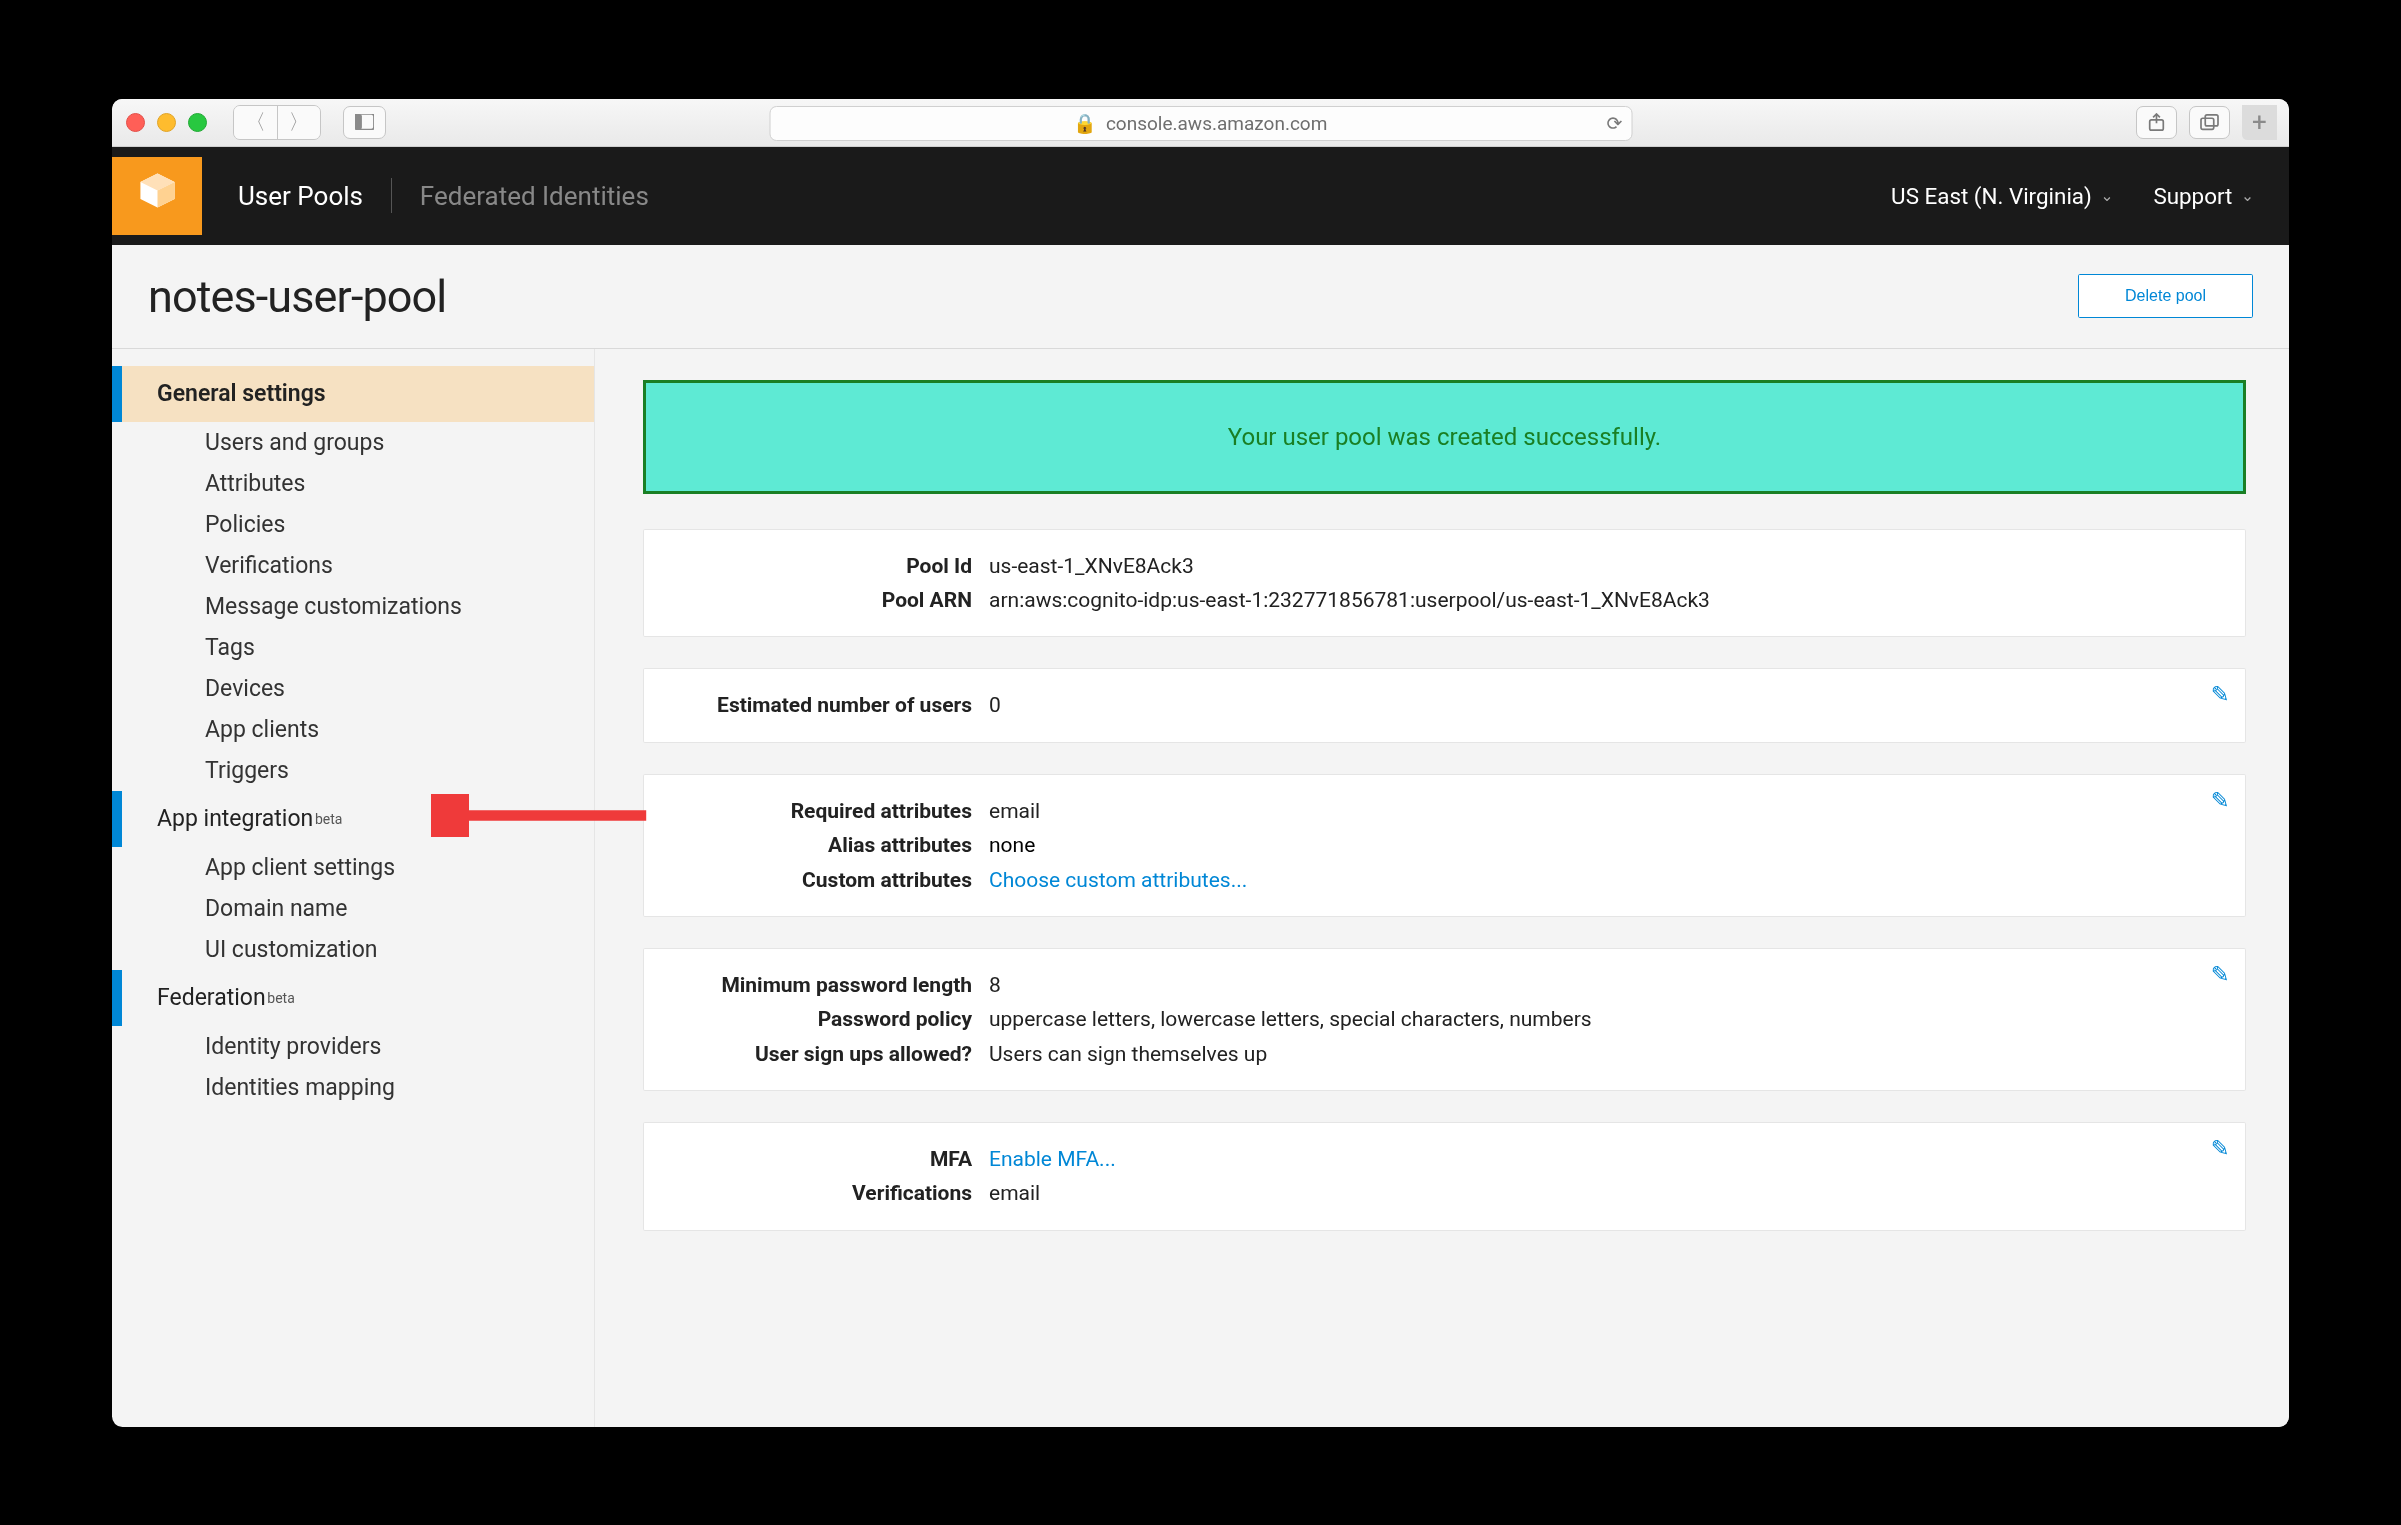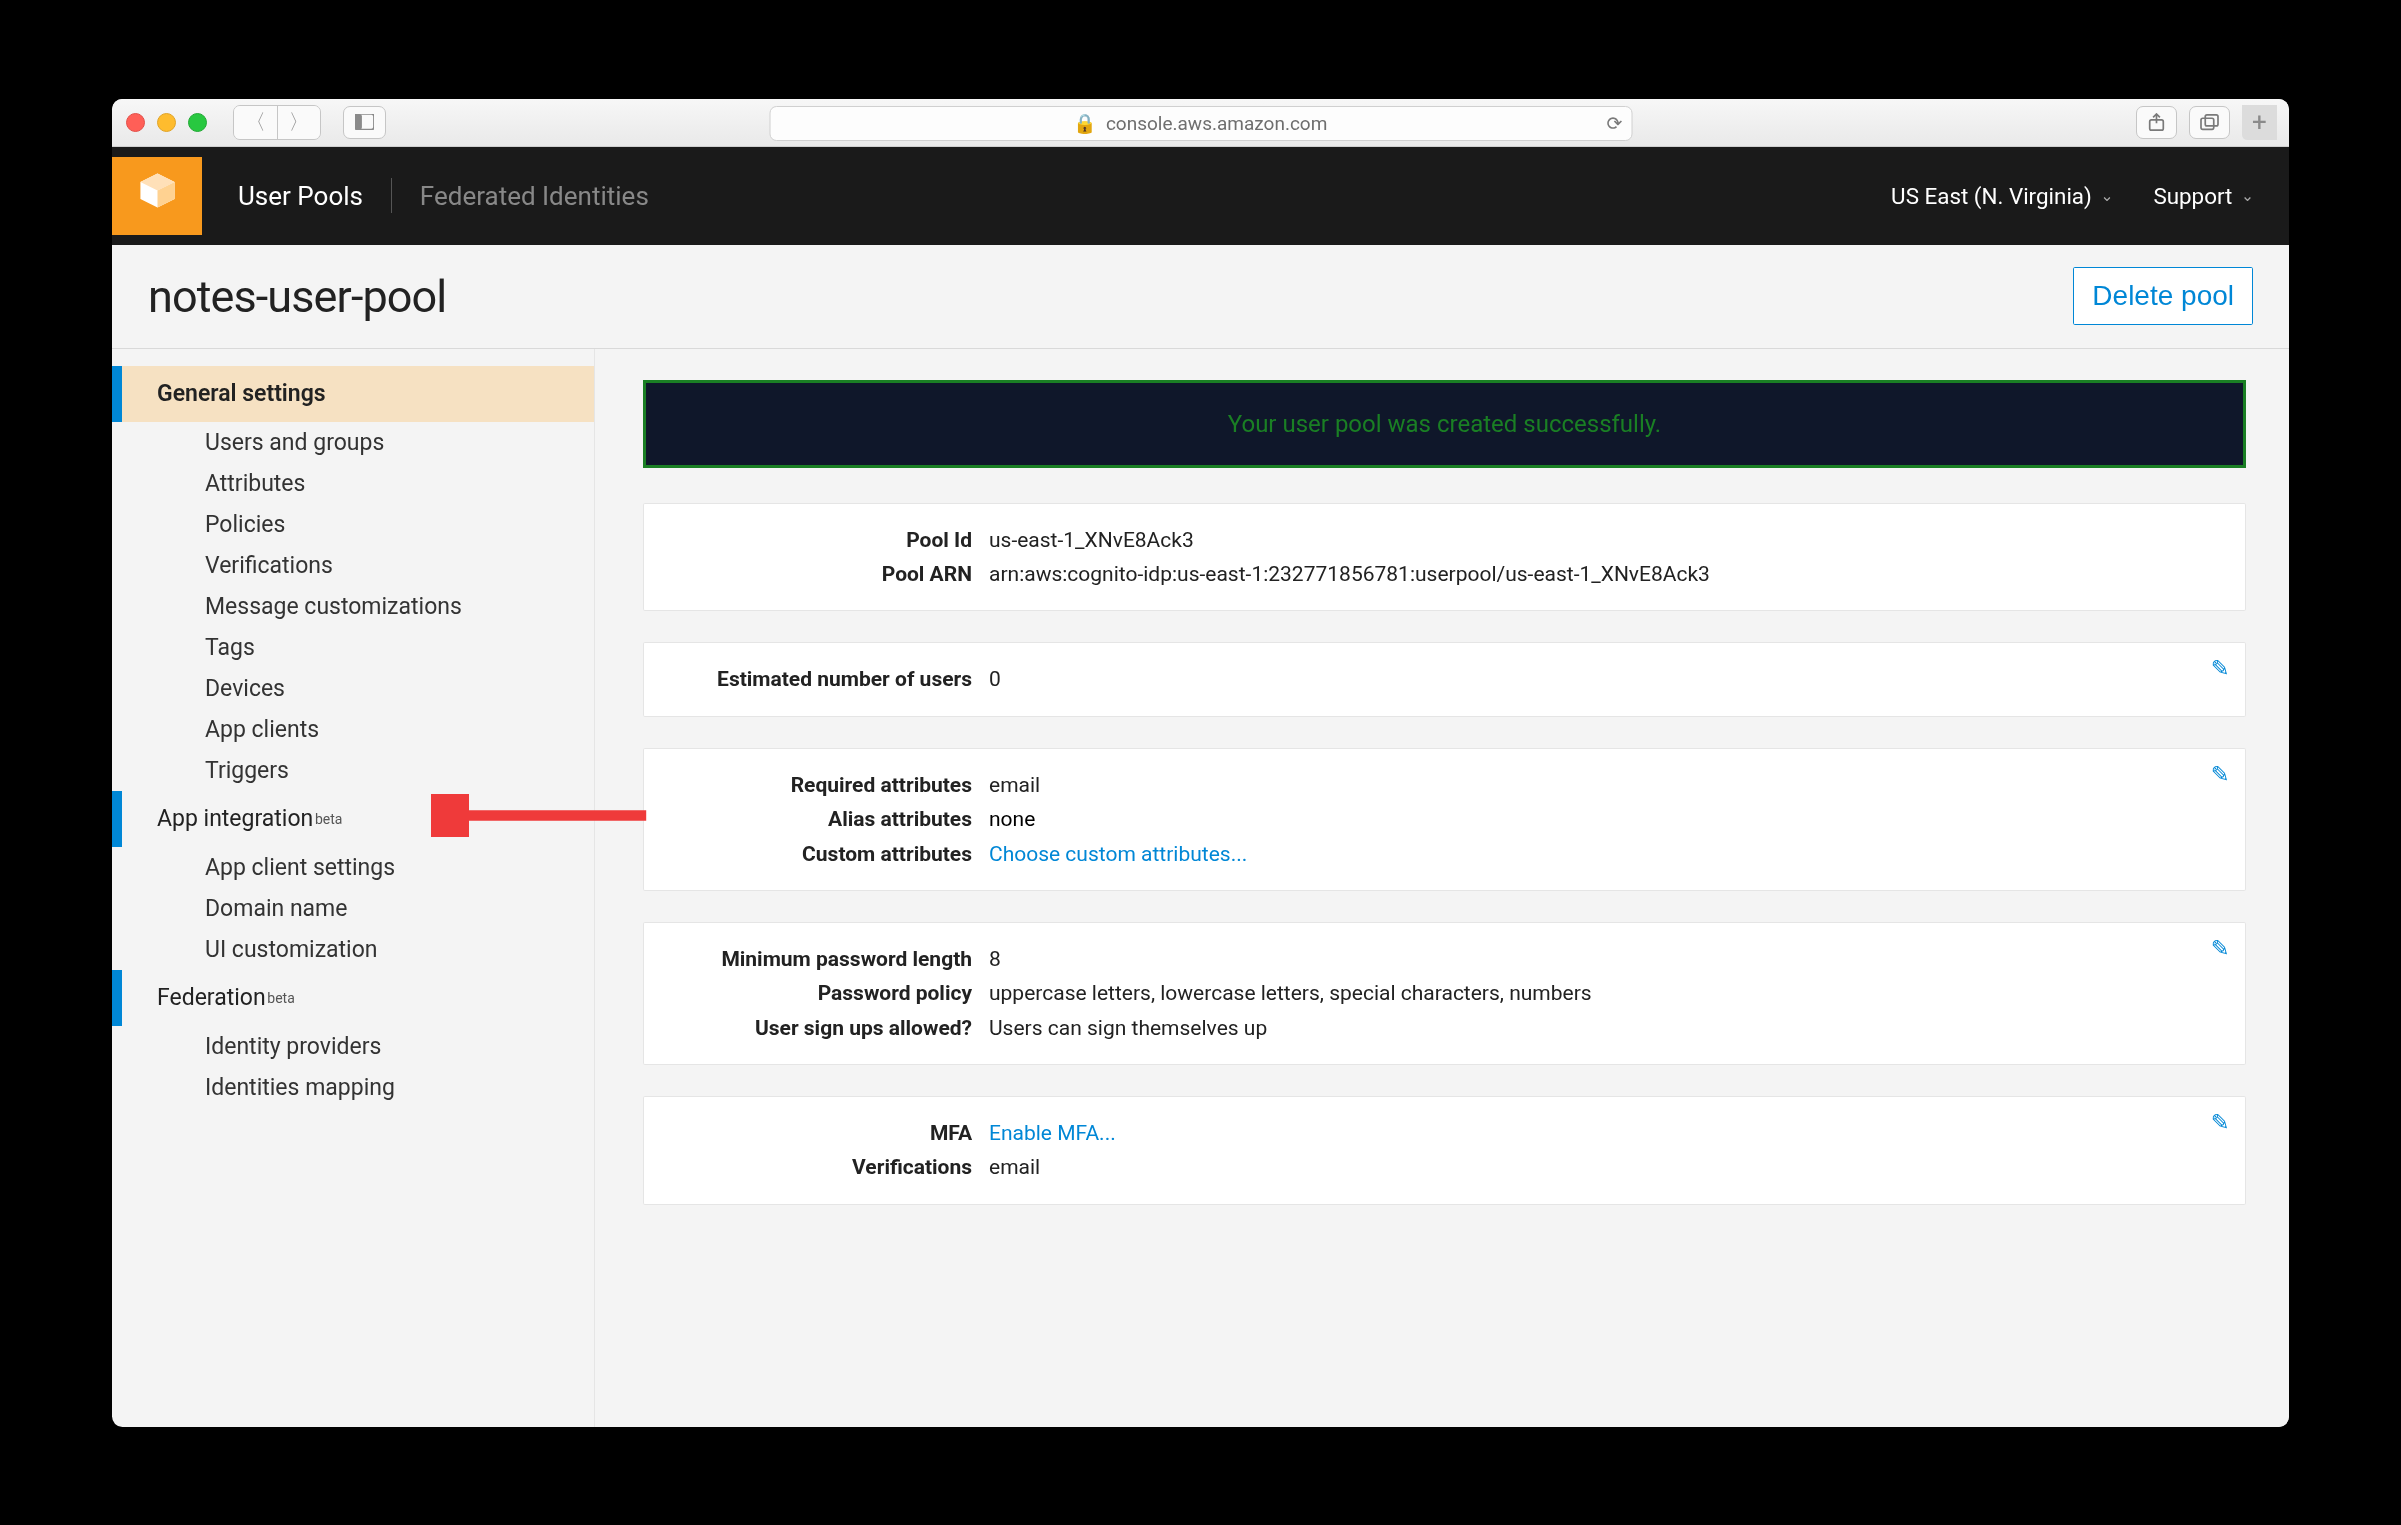--- a/index.html
+++ b/index.html
@@ -95,22 +95,22 @@
     display:flex;
     align-items:center;
     padding: 0 36px;
   }
   .pool-title { font-size:45px; color:#222; font-weight:400; letter-spacing:-0.9px; }
   .delete-btn {
     margin-left:auto;
     border:1.7px solid #0087d6;
     color:#0087d6;
     background:#fff;
-    font-size:28px;
-    padding:12px 18px;
+    font-size:16px;
+    padding:12px 46px;
     border-radius:1.7px;
     cursor:pointer;
   }
 
   .main-area { flex:1; display:flex; overflow:hidden; }
 
   .sidebar {
     width: 483px;
     border-right: 0.9px solid #e5e5e5;
     padding-top: 17px;
@@ -142,24 +142,24 @@
   sup.beta { font-size:14px; color:#555; margin-left:1.7px; }
 
   .content {
     flex:1;
     padding: 31px 43px 0 48px;
     overflow-y:auto;
     background:#f4f4f4;
   }
   .success-banner {
     border: 3.5px solid #1a7f24;
-    background:#0f172a;
+    background:#5eead4;
     color:#1a7f24;
     text-align:center;
-    padding: 27px 0;
+    padding: 40px 0;
     font-size:24px;
     margin-bottom: 35px;
   }
   .card {
     background:#fff;
     border:0.9px solid #e5e5e5;
     border-radius:1.7px;
     margin-bottom: 31px;
     padding: 19px 26px 19px 0;
     position:relative;

